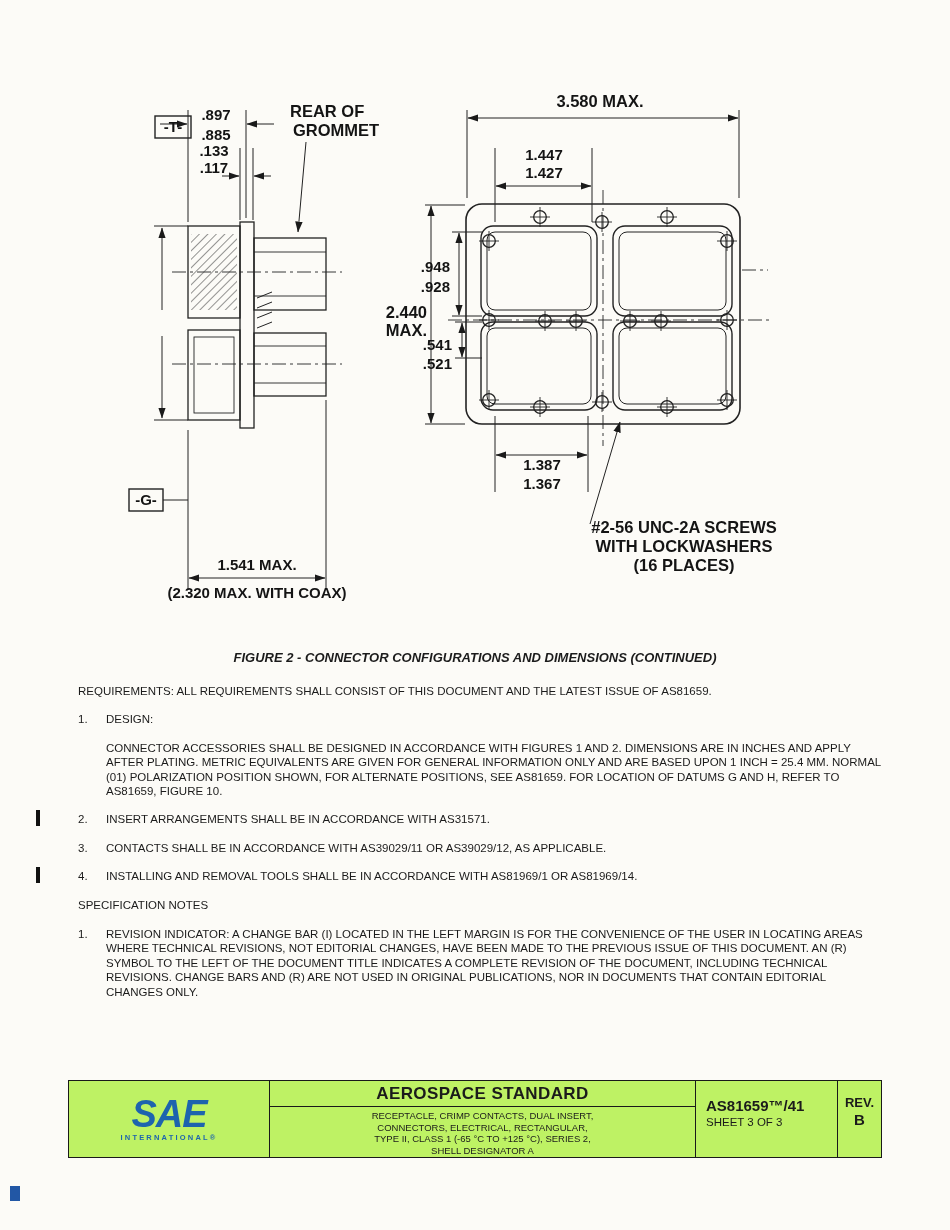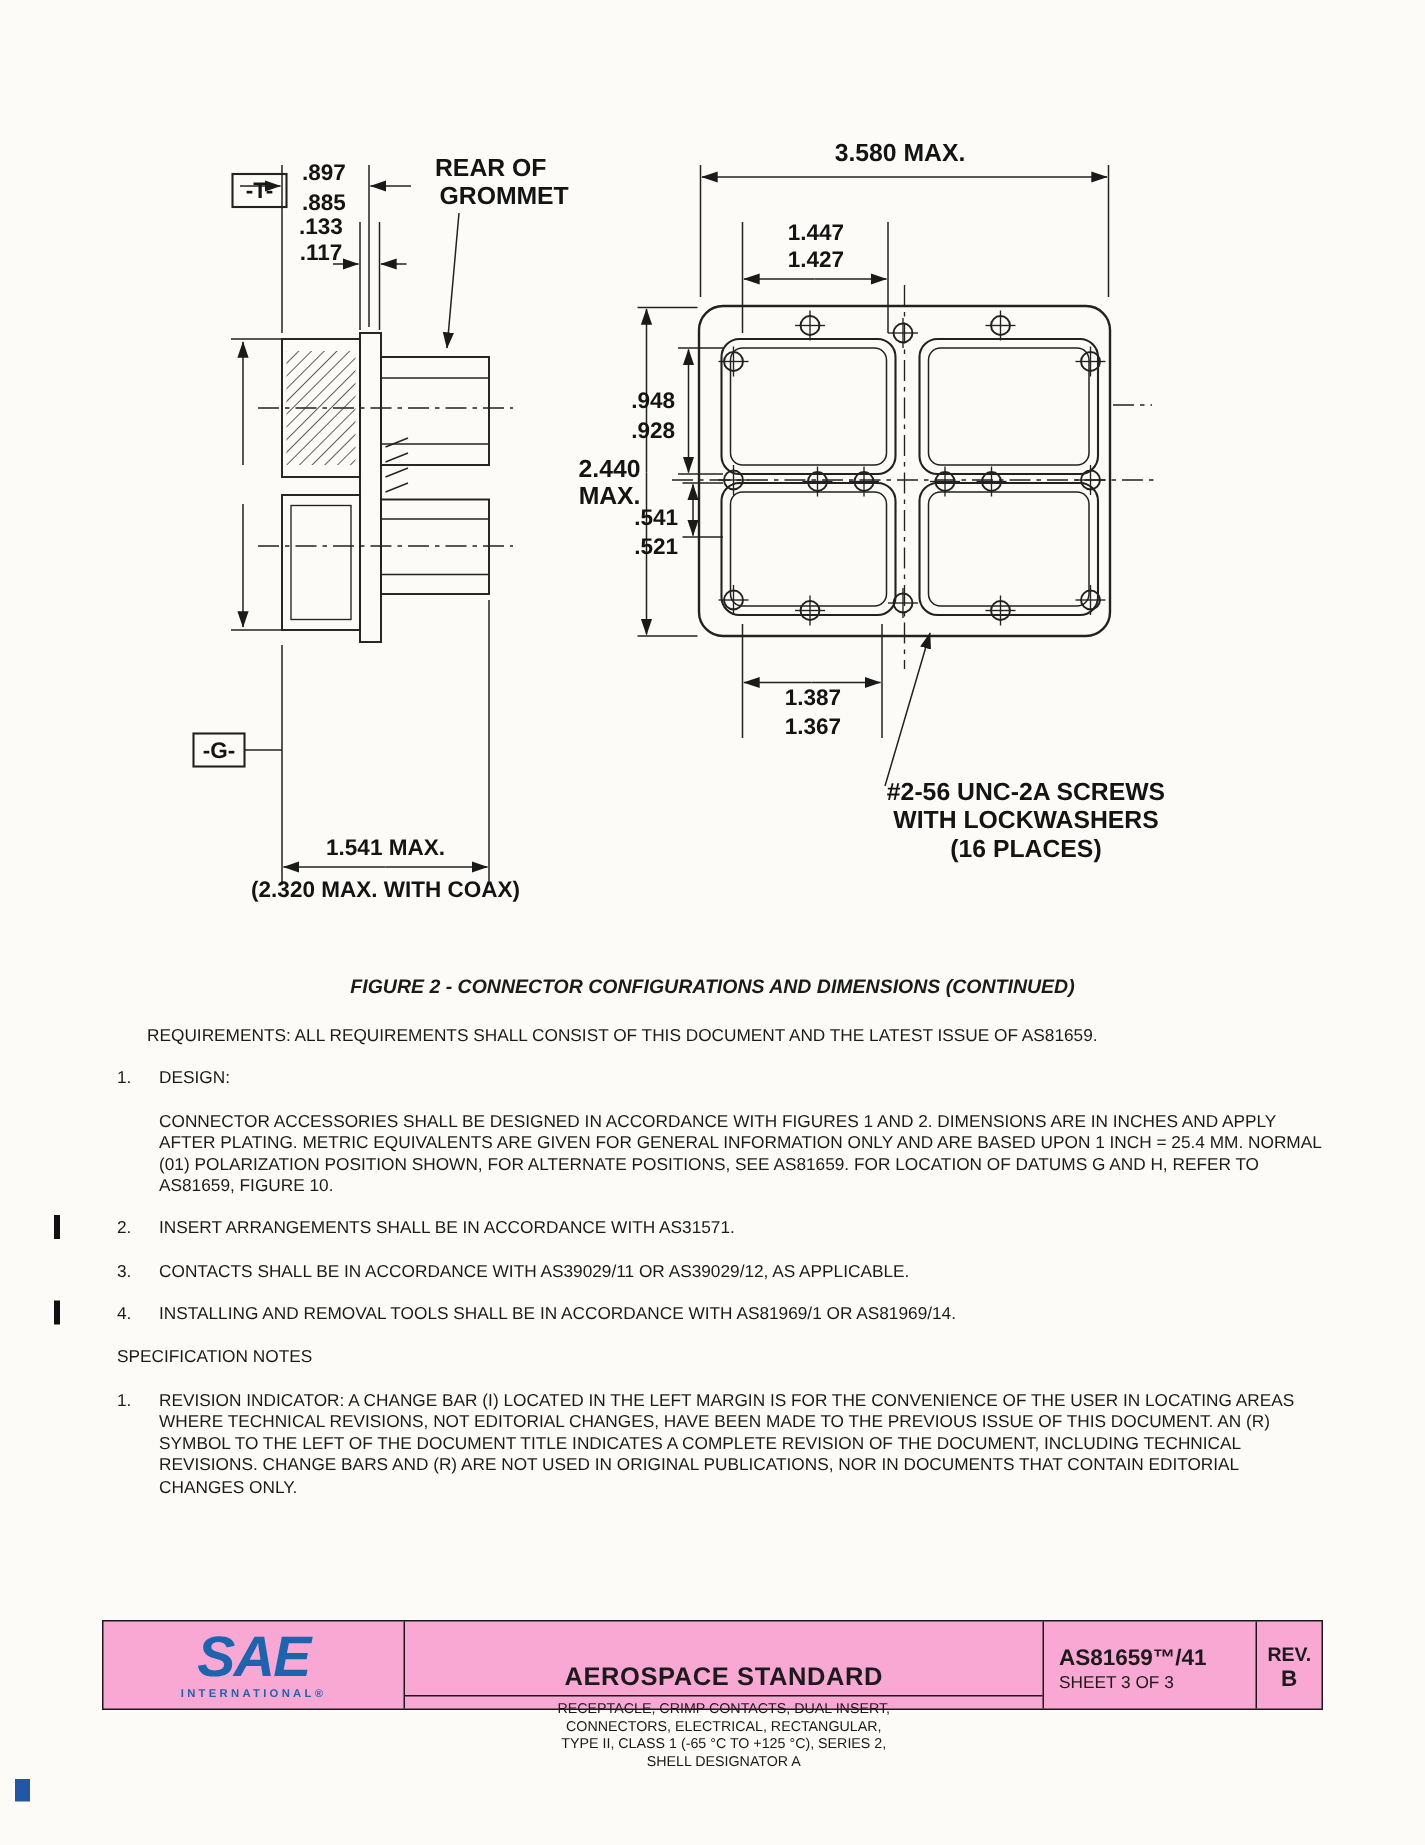--- a/index.html
+++ b/index.html
@@ -21,30 +21,30 @@
   }
   .body-block { left:78px; width:806px; font-size:11.5px; line-height:14.4px; }
   .item { display:flex; }
   .item .num { width:28px; flex:none; }
   .item .txt { flex:1; }
   .para { padding-left:28px; }
   .changebar { left:36px; width:4px; background:#111; }
   .corner-mark { left:10px; top:1186px; width:10px; height:15px; background:#2257a5; }
   
   .titleblock {
-    left:68px; top:1080px; width:814px; height:60px;
-    border:1.6px solid #1a1a1a; display:flex; background:#f9a8d4;
+    left:68px; top:1080px; width:814px; height:78px;
+    border:1.6px solid #1a1a1a; display:flex; background:#bef264;
   }
   .tb-cell { border-left:1.6px solid #1a1a1a; }
   .tb-cell:first-child { border-left:none; }
   .tb-logo { width:200px; display:flex; flex-direction:column; align-items:center; justify-content:center; }
   .sae-word { font-size:38px; font-weight:bold; font-style:italic; color:#1d64ae; letter-spacing:-1px; line-height:36px; }
   .sae-intl { font-size:7.5px; font-weight:bold; color:#1d64ae; letter-spacing:2.2px; margin-top:1px; }
   .tb-mid { width:426px; display:flex; flex-direction:column; }
-  .tb-title { font-size:17px; font-weight:bold; text-align:center; padding:3px 0 2px; border-bottom:1.2px solid #1a1a1a; letter-spacing:0.4px;margin-top:24px; }
+  .tb-title { font-size:17px; font-weight:bold; text-align:center; padding:3px 0 2px; border-bottom:1.2px solid #1a1a1a; letter-spacing:0.4px; }
   .tb-sub { font-size:9.5px; line-height:11.6px; text-align:center; padding-top:3px; }
   .tb-num { width:142px; padding:16px 6px 0 10px; }
   .tb-docnum { font-size:15px; font-weight:bold; }
   .tb-sheet { font-size:11.5px; margin-top:2px; }
   .tb-rev { flex:1; text-align:center; padding-top:14px; }
   .tb-revlabel { font-size:13px; font-weight:bold; }
   .tb-revvalue { font-size:15px; font-weight:bold; margin-top:1px; }
 </style>
 </head>
 <body>
@@ -217,21 +217,21 @@
     <text x="452" y="369" text-anchor="end">.521</text>
     <text x="542" y="470" text-anchor="middle">1.387</text>
     <text x="542" y="489" text-anchor="middle">1.367</text>
     <text x="684" y="533" text-anchor="middle" class="big">#2-56 UNC-2A SCREWS</text>
     <text x="684" y="552" text-anchor="middle" class="big">WITH LOCKWASHERS</text>
     <text x="684" y="571" text-anchor="middle" class="big">(16 PLACES)</text>
   </svg>
 
   <div class="abs caption">FIGURE 2 - CONNECTOR CONFIGURATIONS AND DIMENSIONS (CONTINUED)</div>
 
-  <div class="abs body-block" style="top:684px;margin-left:20px;">REQUIREMENTS: ALL REQUIREMENTS SHALL CONSIST OF THIS DOCUMENT AND THE LATEST ISSUE OF AS81659.</div>
+  <div class="abs body-block" style="top:684px;">REQUIREMENTS: ALL REQUIREMENTS SHALL CONSIST OF THIS DOCUMENT AND THE LATEST ISSUE OF AS81659.</div>
 
   <div class="abs body-block item" style="top:712px;">
     <span class="num">1.</span>
     <span class="txt">DESIGN:</span>
   </div>
 
   <div class="abs body-block para" style="top:741px;">CONNECTOR ACCESSORIES SHALL BE DESIGNED IN ACCORDANCE WITH FIGURES 1 AND 2.  DIMENSIONS ARE IN INCHES AND APPLY AFTER PLATING.  METRIC EQUIVALENTS  ARE GIVEN FOR GENERAL INFORMATION ONLY AND ARE BASED UPON 1 INCH = 25.4 MM.  NORMAL (01) POLARIZATION POSITION SHOWN, FOR ALTERNATE POSITIONS, SEE AS81659.  FOR LOCATION OF DATUMS G AND H, REFER TO AS81659, FIGURE 10.</div>
 
   <div class="abs body-block item" style="top:812px;">
     <span class="num">2.</span>

